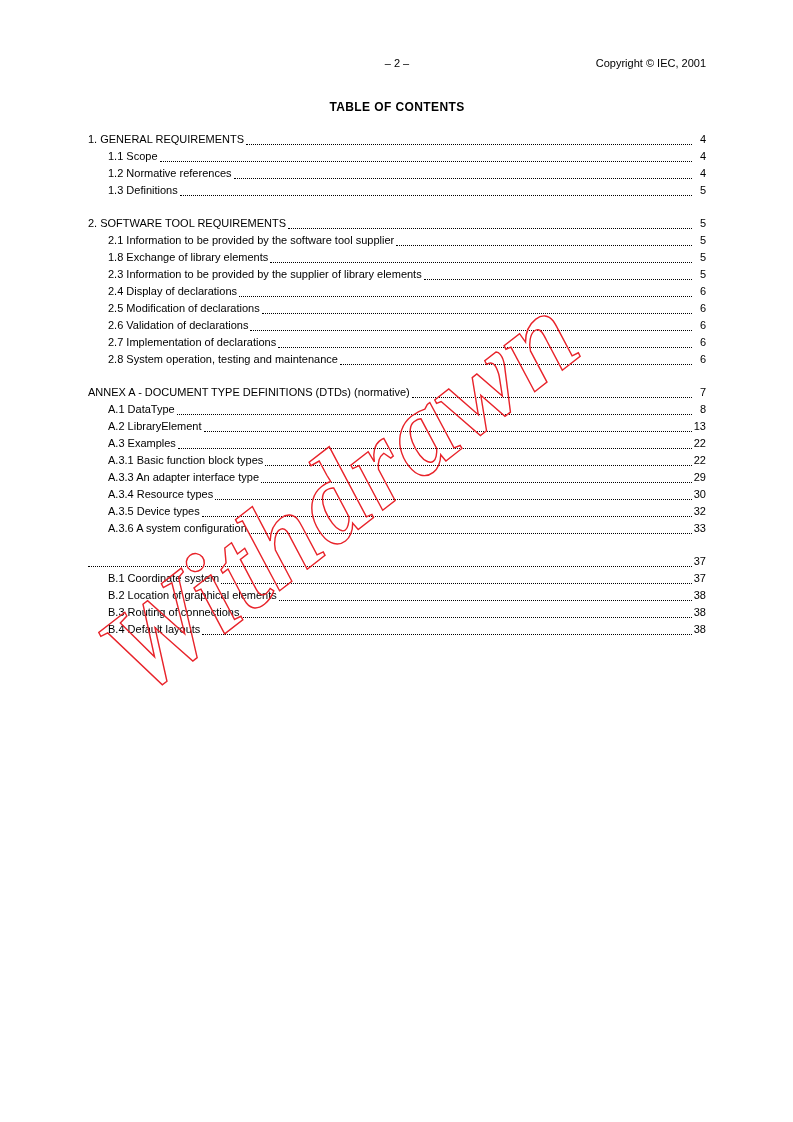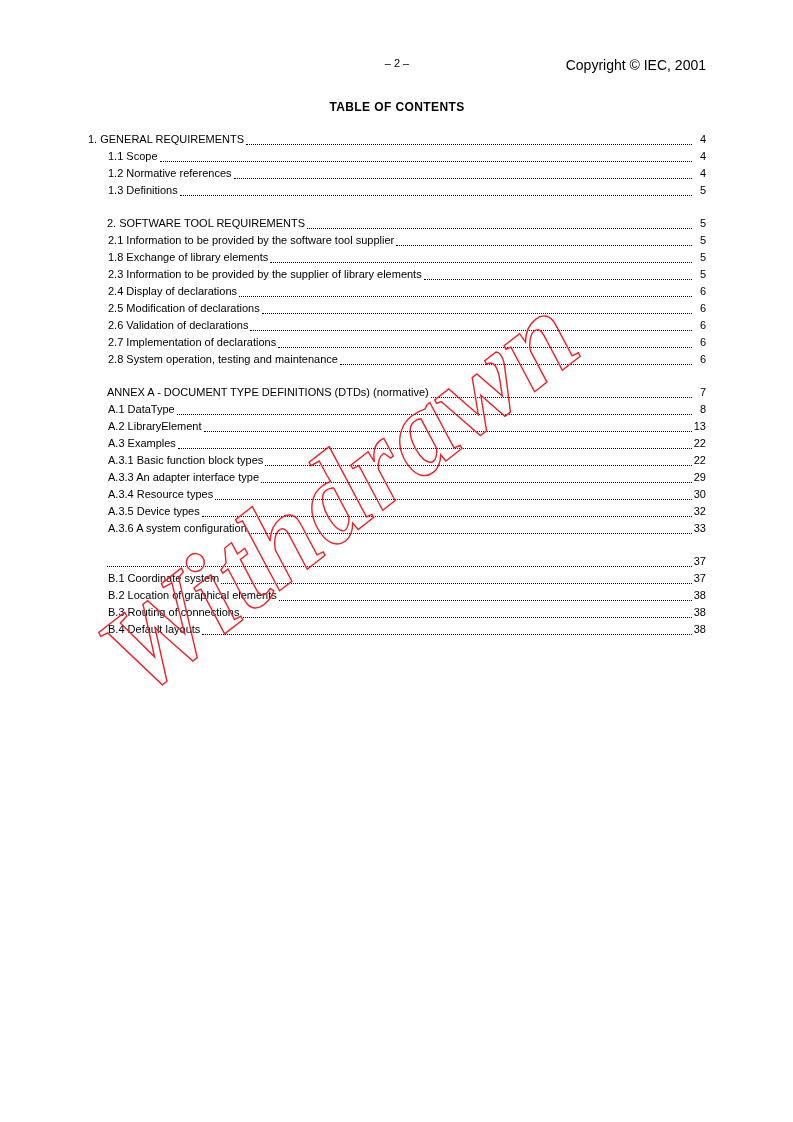--- a/index.html
+++ b/index.html
@@ -30,21 +30,21 @@
     position: absolute;
     left: 0;
     width: 618px;
     text-align: center;
     font-size: 11px;
   }
   .header .copyright {
     position: absolute;
     right: 0;
     top: 0;
-    font-size: 14px;
+    font-size: 11px;
     white-space: nowrap;
   }
   .toc-title {
     position: absolute;
     top: 100px;
     left: 88px;
     width: 618px;
     text-align: center;
     font-size: 12px;
     font-weight: bold;
@@ -58,21 +58,20 @@
   }
   .toc-row {
     display: flex;
     align-items: center;
     font-size: 11px;
     line-height: 17px;
     white-space: nowrap;
   }
   .toc-row.gap {
     margin-top: 16px;
-    margin-left: 19px;
   }
   .toc-row .label {
     flex: 0 0 auto;
     padding-right: 2px;
   }
   .toc-row .dots {
     flex: 1 1 auto;
     overflow: hidden;
     height: 13px;
     border-bottom: 1px dotted #000;

